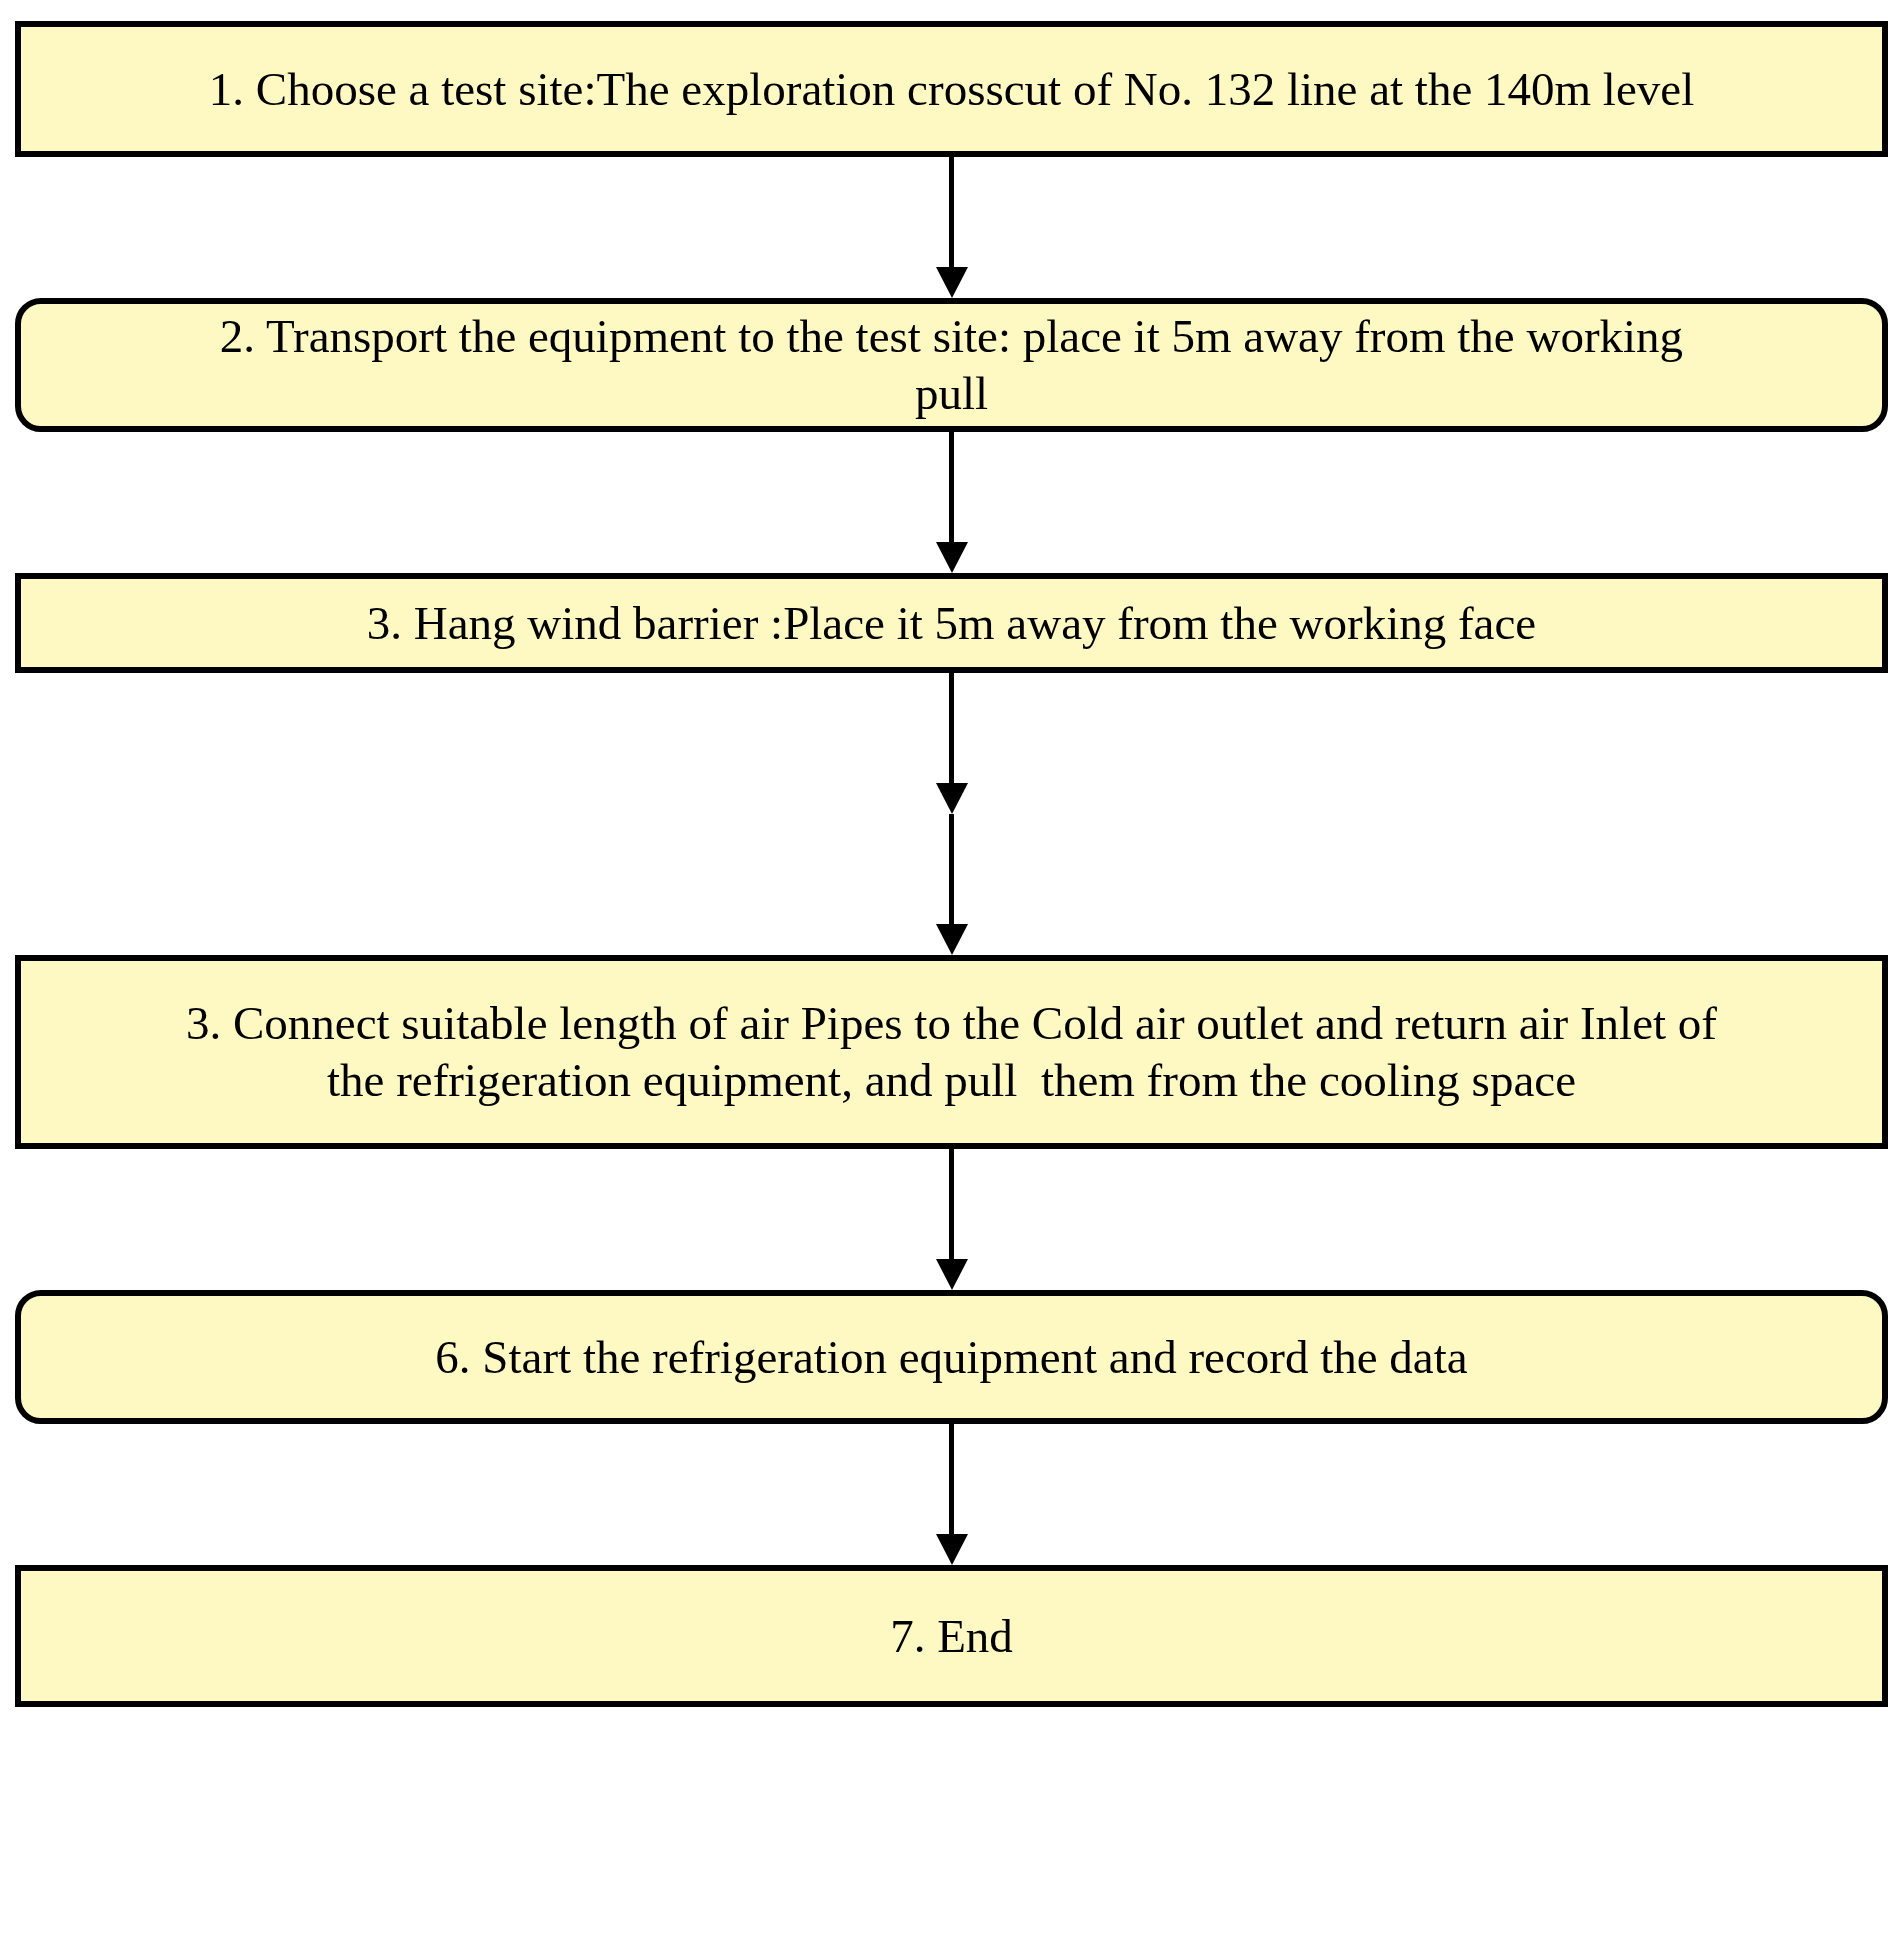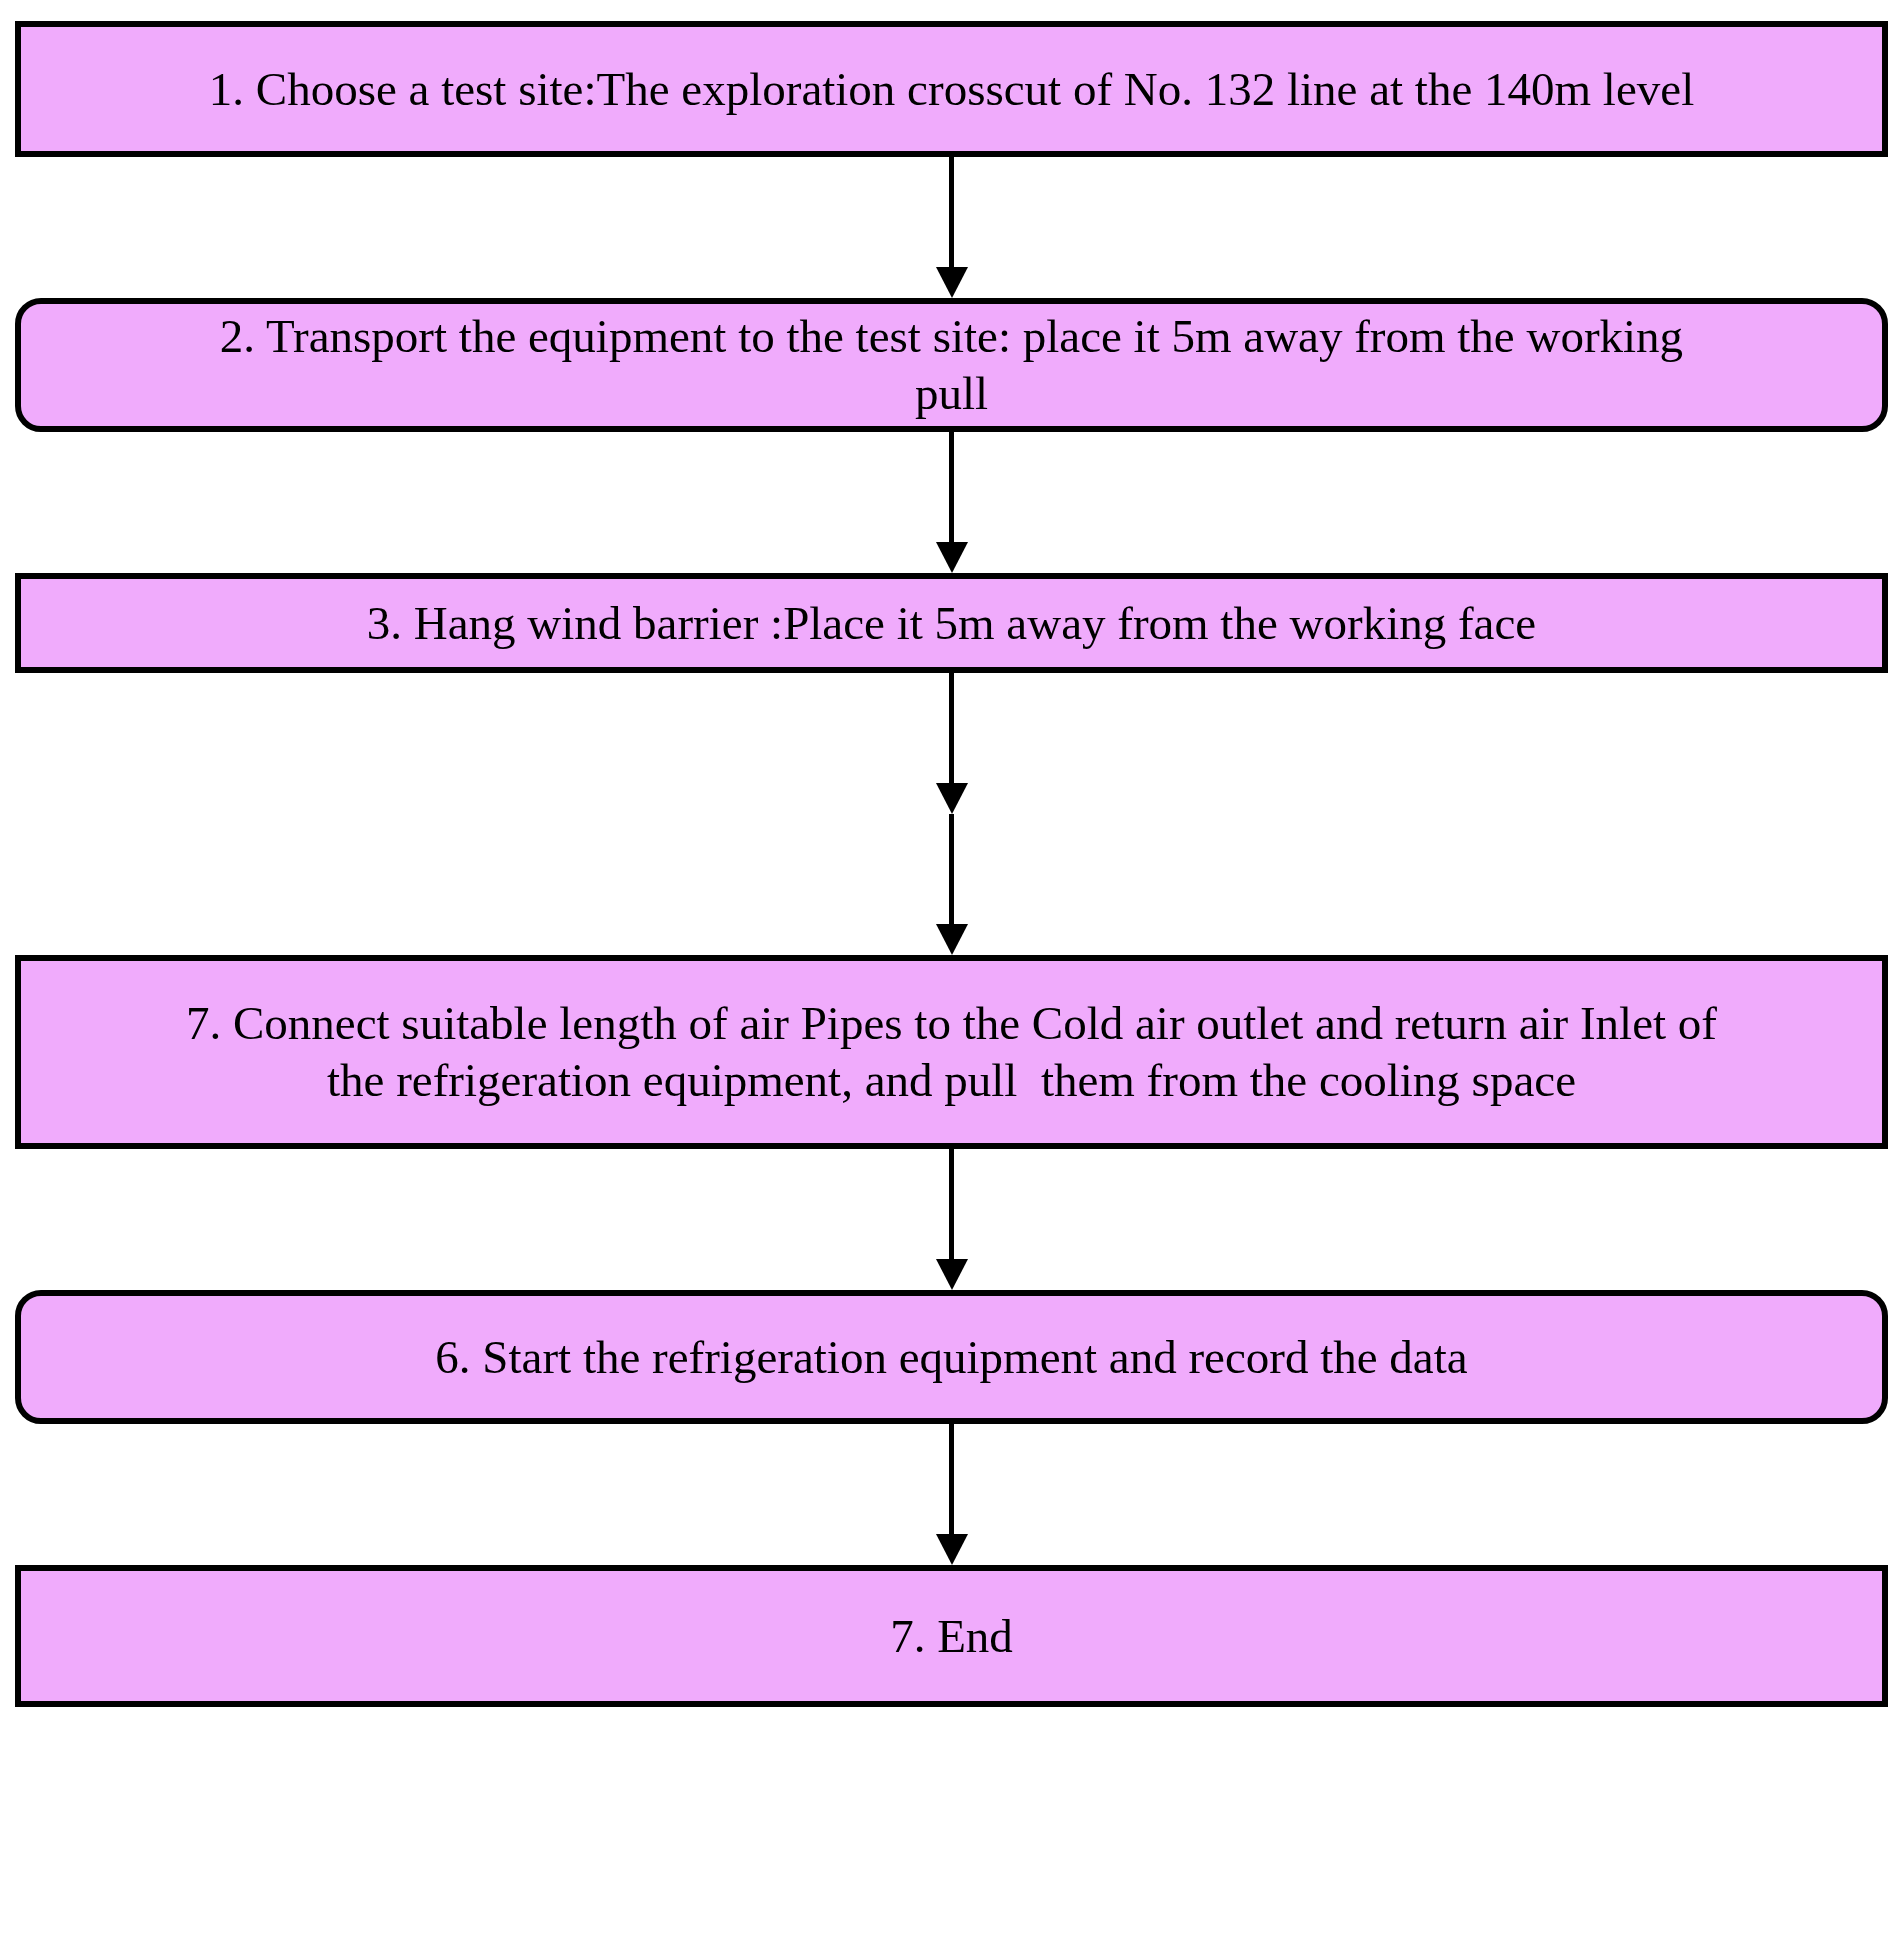--- a/index.html
+++ b/index.html
@@ -20,21 +20,21 @@
     top: 21px;
     left: 15px;
     width: 1873px;
     display: flex;
     flex-direction: column;
     align-items: stretch;
   }
   .flow-box {
     box-sizing: border-box;
     border: 6px solid #000000;
-    background: #f0abfc;
+    background: #fef9c3;
     width: 100%;
     display: flex;
     flex-direction: column;
     justify-content: center;
     align-items: center;
     text-align: center;
   }
   .box-line {
     font-size: 47px;
     line-height: 57px;
@@ -100,21 +100,21 @@
     <div class="head"></div>
   </div>
 
 
   <div class="arrow">
     <div class="stem"></div>
     <div class="head"></div>
   </div>
 
   <div class="flow-box h260">
-    <div class="box-line">7. Connect suitable length of air Pipes to the Cold air outlet and return air Inlet of</div>
+    <div class="box-line">3. Connect suitable length of air Pipes to the Cold air outlet and return air Inlet of</div>
     <div class="box-line">the refrigeration equipment, and pull  them from the cooling space</div>
   </div>
 
   <div class="arrow">
     <div class="stem"></div>
     <div class="head"></div>
   </div>
 
   <div class="flow-box h180">
     <div class="box-line">6. Start the refrigeration equipment and record the data</div>

